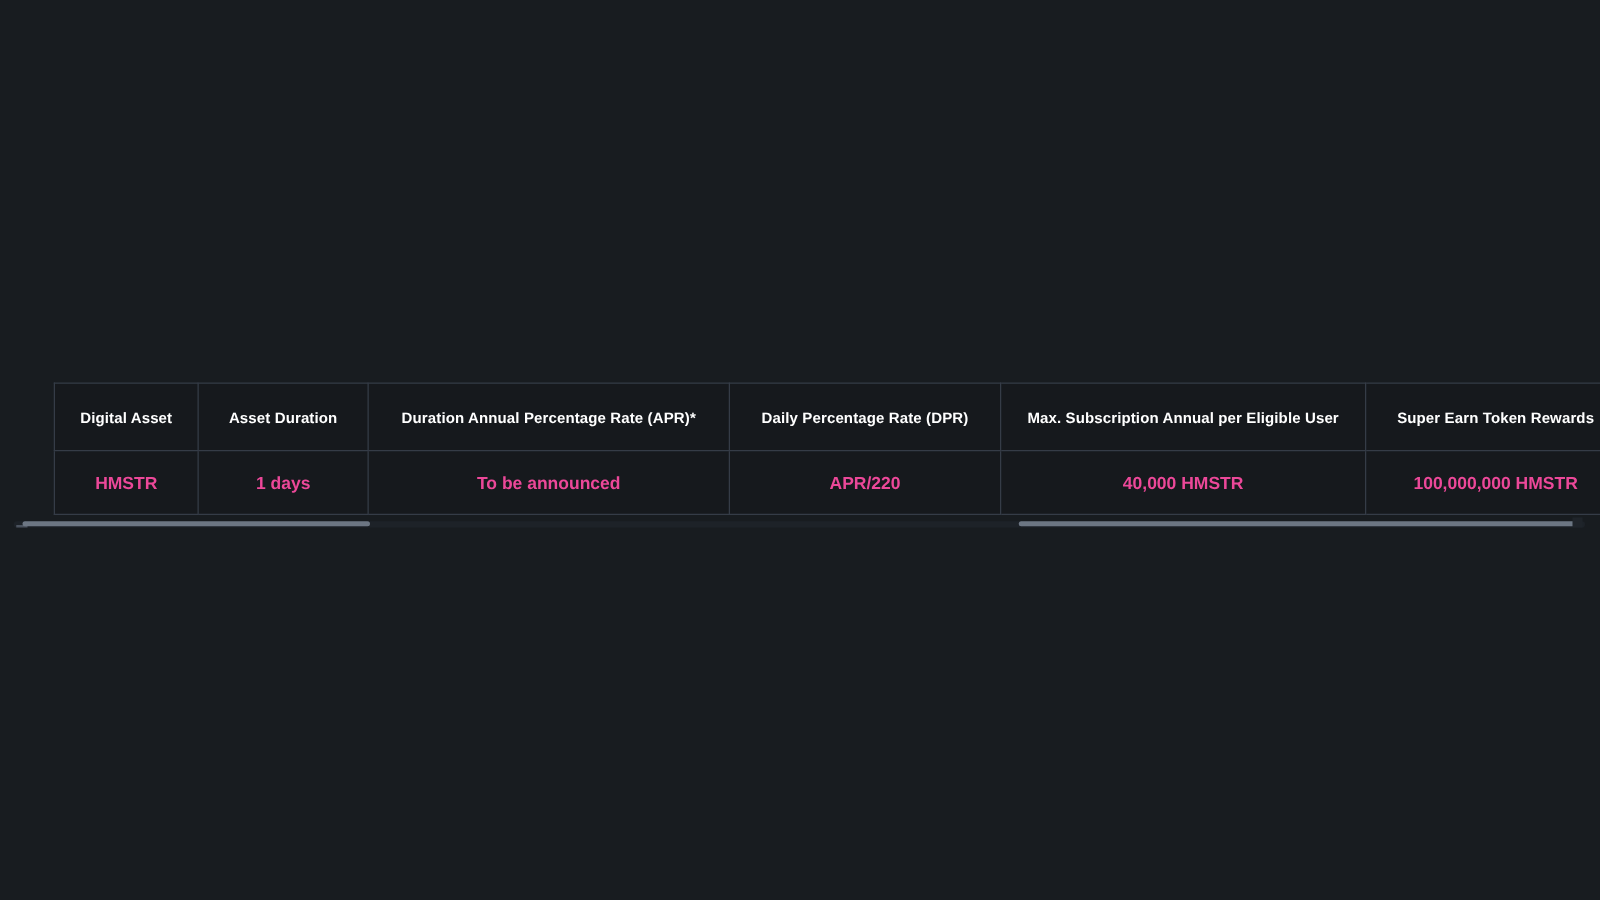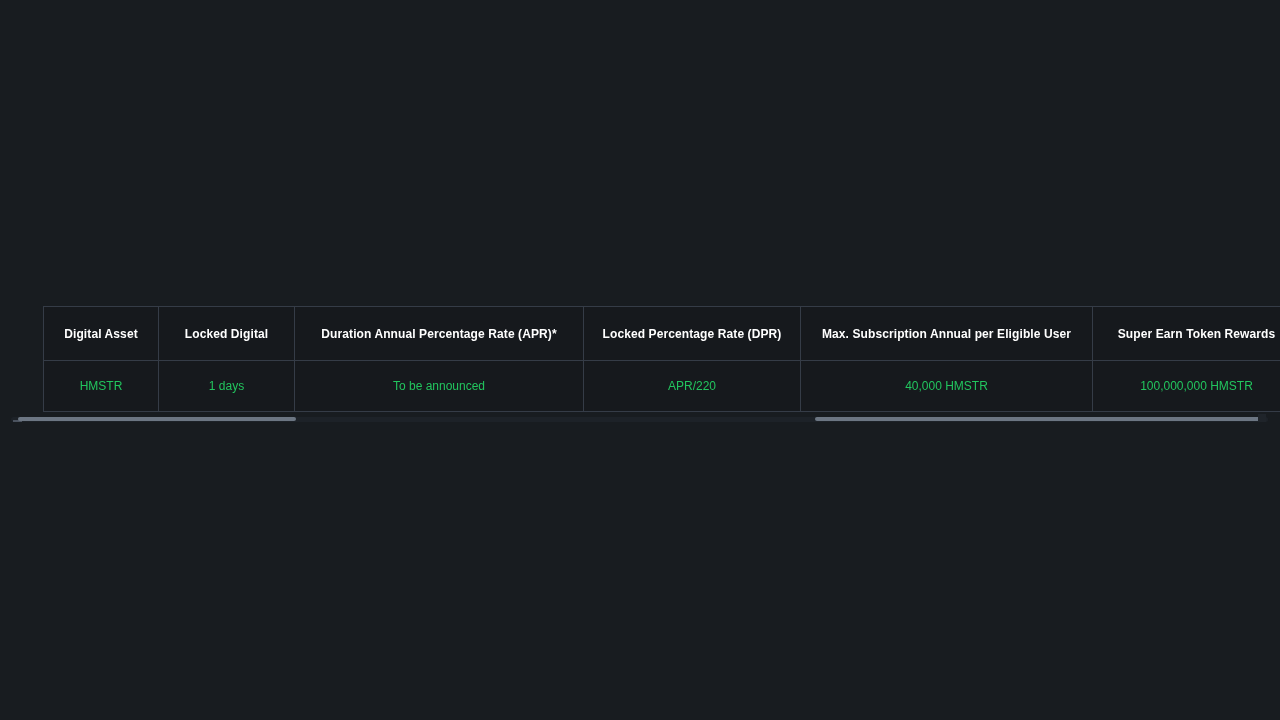--- a/index.html
+++ b/index.html
@@ -53,23 +53,23 @@
 
   table.earn-table th {
     height: 54px;
     font-size: 12px;
     font-weight: bold;
     letter-spacing: 0.1px;
   }
 
   table.earn-table td {
     height: 51px;
-    font-size: 12px;
-    font-weight: normal;
-    color: #22c55e;
+    font-size: 14px;
+    font-weight: bold;
+    color: #ec4899;
   }
 
   
   col.c0 { width: 115px; }
   col.c1 { width: 136px; }
   col.c2 { width: 289px; }
   col.c3 { width: 217px; }
   col.c4 { width: 292px; }
   col.c5 { width: 208px; }
 
@@ -141,23 +141,23 @@
         <col class="c0">
           <col class="c1">
           <col class="c2">
         <col class="c3">
           <col class="c4">
           <col class="c5">
       </colgroup>
       <thead>
         <tr>
           <th>Digital Asset</th>
-          <th>Locked Digital</th>
+          <th>Asset Duration</th>
           <th>Duration Annual Percentage Rate (APR)*</th>
-          <th>Locked Percentage Rate (DPR)</th>
+          <th>Daily Percentage Rate (DPR)</th>
           <th>Max. Subscription Annual per Eligible User</th>
           <th>Super Earn Token Rewards</th>
         </tr>
       </thead>
       <tbody>
         <tr>
           <td>HMSTR</td>
           <td>1 days</td>
           <td>To be announced</td>
           <td>APR/220</td>

